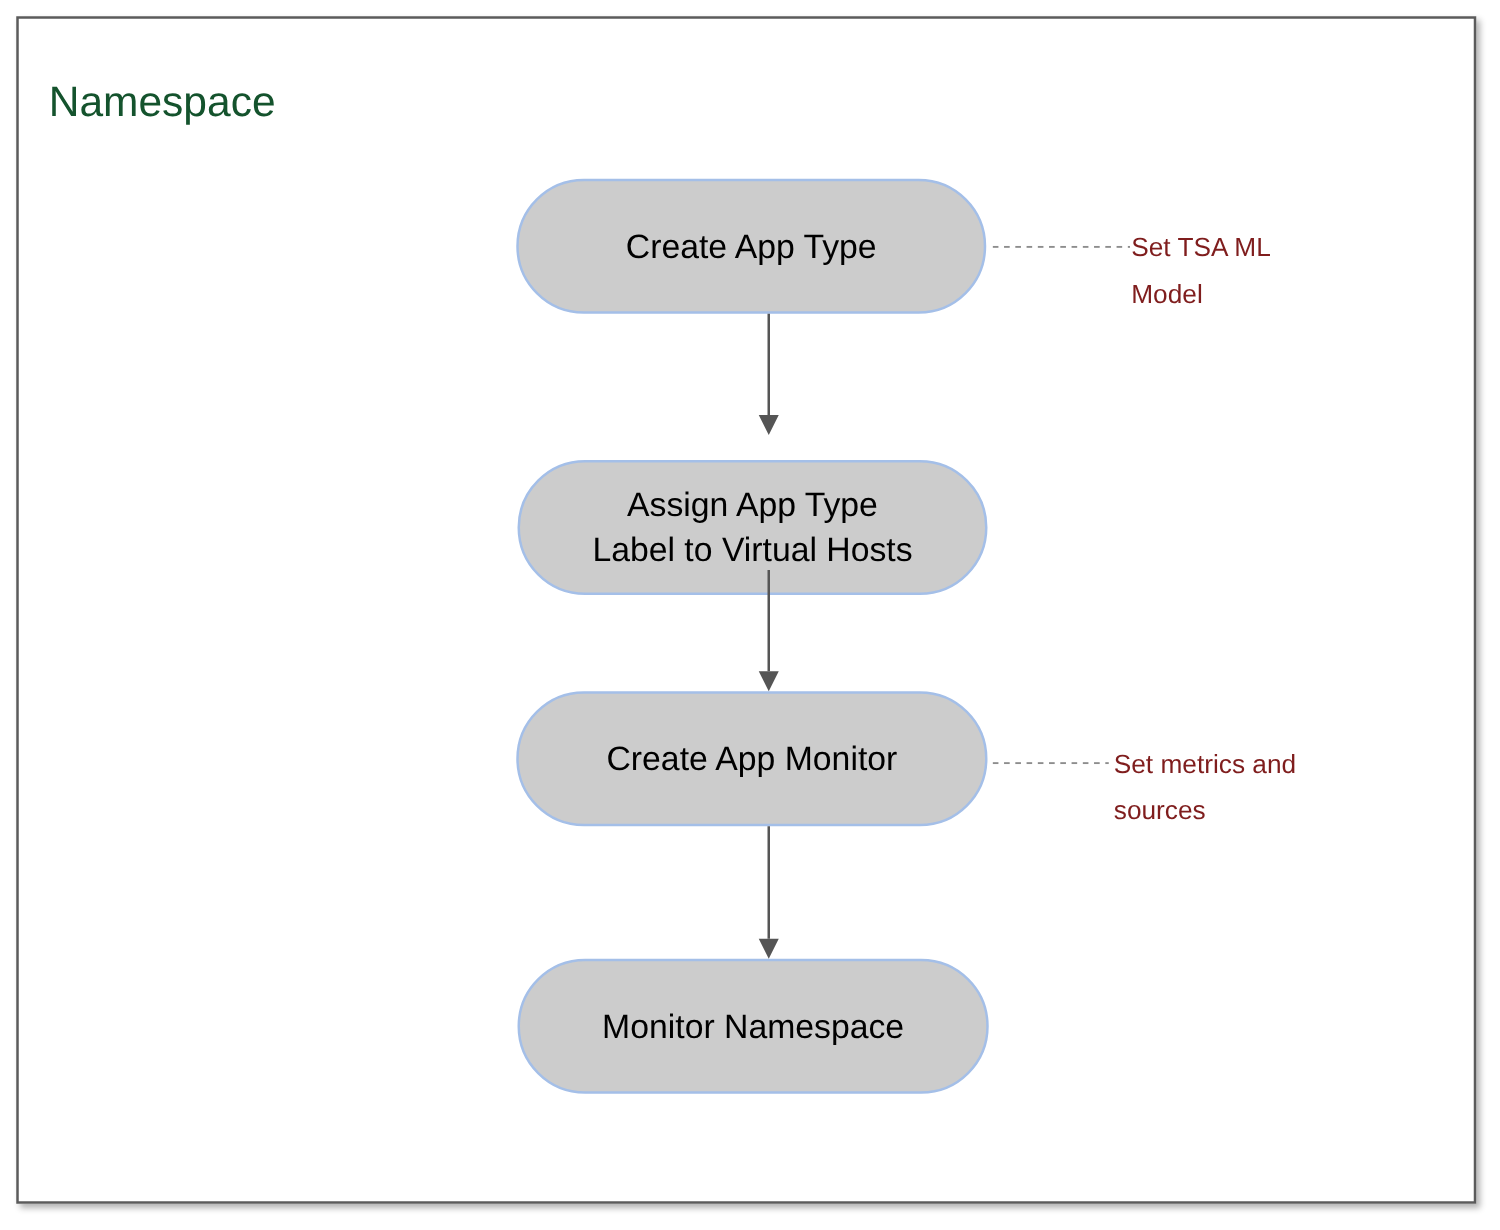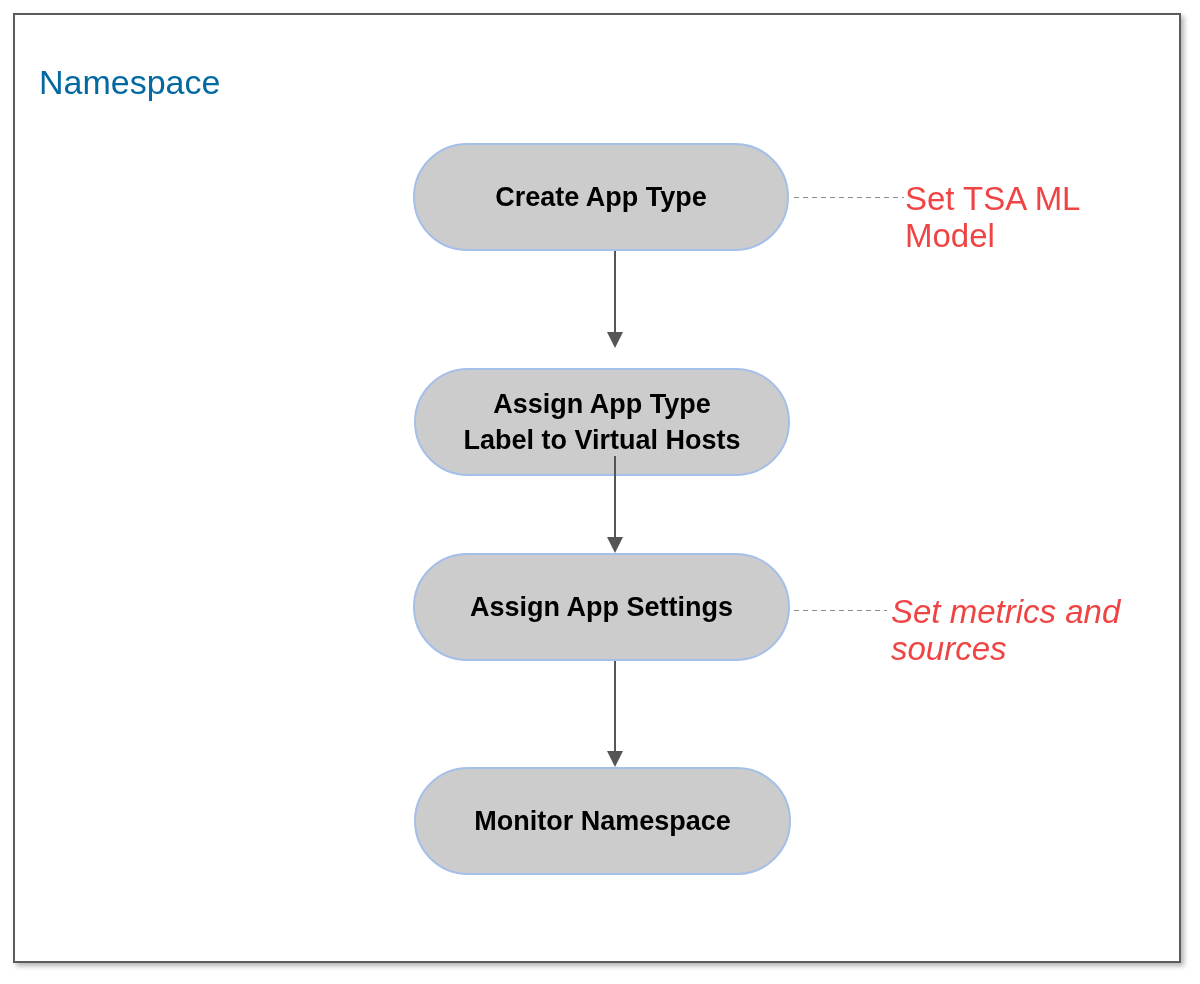--- a/index.html
+++ b/index.html
@@ -27,21 +27,21 @@
     box-shadow: 3px 3px 5px rgba(0,0,0,0.30);
   }
 
   
   #namespace-title {
     position: absolute;
     left: 24px;
     top: 47px;
     font-size: 34px;
     line-height: 40px;
-    color: #0369a1;
+    color: #14532d;
     white-space: nowrap;
     letter-spacing: 0px;
   }
 
   
   .flow-node {
     position: absolute;
     background: #cccccc;
     border: 2px solid #a4bfe8;
     border-radius: 54px;
@@ -50,21 +50,20 @@
     align-items: center;
     justify-content: center;
     text-align: center;
     color: #000000;
     font-size: 27px;
     line-height: 36px;
   }
   .flow-node .node-label {
     padding: 0 16px;
     white-space: pre-line;
-    font-weight: bold;
   }
 
   #node-create-app-type      { left: 398px; top: 128px; width: 376px; height: 108px; }
   #node-assign-app-type      { left: 399px; top: 353px; width: 376px; height: 108px; }
   #node-create-app-settings  { left: 398px; top: 538px; width: 377px; height: 108px; }
   #node-monitor-anomalies    { left: 399px; top: 752px; width: 377px; height: 108px; }
 
   
   .flow-arrow {
     position: absolute;
@@ -103,46 +102,46 @@
     background-size: 9px 3px;
     background-repeat: repeat-x;
     background-position: 0 center;
   }
   #connector-app-type      { left: 777px; top: 181px; width: 112px; }
   #connector-app-settings  { left: 777px; top: 594px; width: 95px; }
 
   
   .annotation {
     position: absolute;
-    font-size: 33px;
+    font-size: 21px;
     line-height: 37px;
-    color: #ef4444;
+    color: #7f1d1d;
     white-space: pre-line;
   }
   #annotation-tsa-model { left: 890px; top: 165px; width: 250px; }
-  #annotation-metrics   { left: 876px; top: 578px; width: 250px; font-style: italic; }
+  #annotation-metrics   { left: 876px; top: 578px; width: 250px; }
 </style>
 </head>
 <body>
 
 <div id="diagram-frame">
 
   <div id="namespace-title">Namespace</div>
 
   <div id="node-create-app-type" class="flow-node">
     <span class="node-label">Create App Type</span>
   </div>
 
   <div id="node-assign-app-type" class="flow-node">
     <span class="node-label">Assign App Type
 Label to Virtual Hosts</span>
   </div>
 
   <div id="node-create-app-settings" class="flow-node">
-    <span class="node-label">Assign App Settings</span>
+    <span class="node-label">Create App Monitor</span>
   </div>
 
   <div id="node-monitor-anomalies" class="flow-node">
     <span class="node-label">Monitor Namespace</span>
   </div>
 
   <div id="arrow-1" class="flow-arrow">
     <div class="shaft"></div>
     <div class="head"></div>
   </div>

